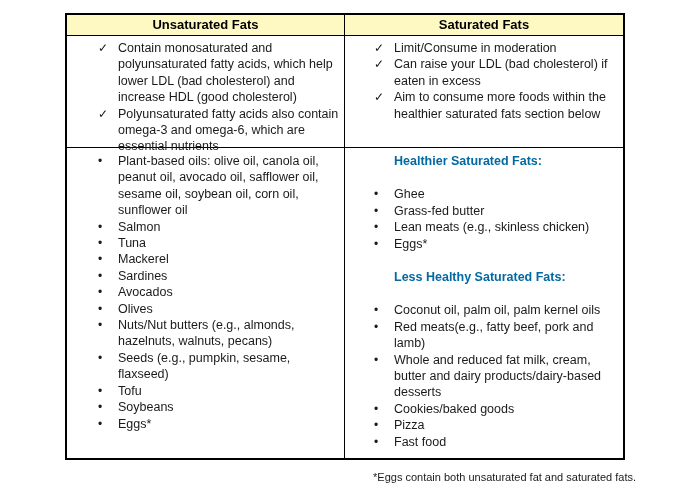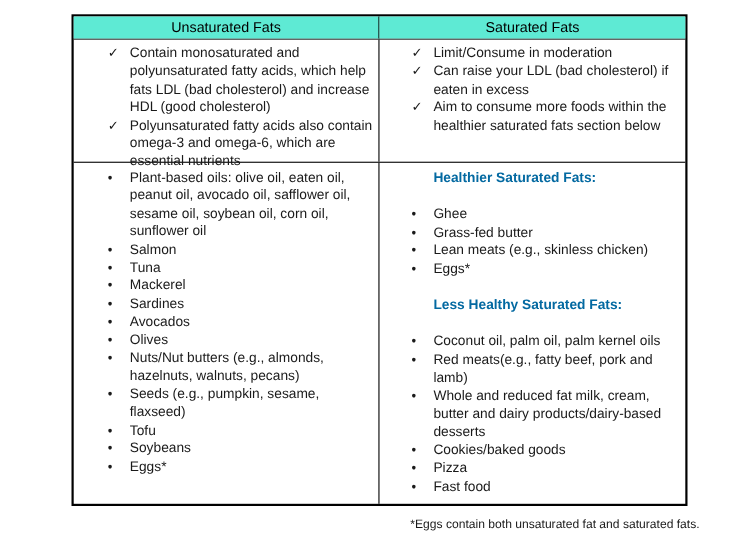--- a/index.html
+++ b/index.html
@@ -17,22 +17,22 @@
   .fats-table {
     position:absolute;
     left:65px;
     top:13px;
     width:560px;
     border:2px solid #000;
   }
   .thead { display:flex; border-bottom:1px solid #000; }
   .th {
     width:50%;
-    background:#5eead4;
-    font-weight:normal;
+    background:#fef9c3;
+    font-weight:bold;
     font-size:13px;
     color:#000;
     text-align:center;
     padding:2px 0 3px 0;
   }
   .th.left-col { border-right:1px solid #000; }
   .trow { display:flex; }
   .trow.row1 { border-bottom:1px solid #000; }
   .cell { width:50%; }
   .cell.left-col { border-right:1px solid #000; }
@@ -75,37 +75,37 @@
   <div class="fats-table">
 
     <div class="thead">
       <div class="th left-col">Unsaturated Fats</div>
       <div class="th">Saturated Fats</div>
     </div>
 
     <div class="trow row1">
       <div class="cell left-col">
         <ul>
-          <li><span class="marker check">✓</span><span>Contain monosaturated and polyunsaturated fatty acids, which help fats LDL (bad cholesterol) and increase HDL (good cholesterol)</span></li>
+          <li><span class="marker check">✓</span><span>Contain monosaturated and polyunsaturated fatty acids, which help lower LDL (bad cholesterol) and increase HDL (good cholesterol)</span></li>
           <li><span class="marker check">✓</span><span>Polyunsaturated fatty acids also contain omega-3 and omega-6, which are essential nutrients</span></li>
         </ul>
       </div>
       <div class="cell right-col">
         <ul>
           <li><span class="marker check">✓</span><span>Limit/Consume in moderation</span></li>
           <li><span class="marker check">✓</span><span>Can raise your LDL (bad cholesterol) if eaten in excess</span></li>
           <li><span class="marker check">✓</span><span>Aim to consume more foods within the healthier saturated fats section below</span></li>
         </ul>
       </div>
     </div>
 
     <div class="trow row2">
       <div class="cell left-col">
         <ul>
-          <li><span class="marker bullet">•</span><span>Plant-based oils: olive oil, eaten oil, peanut oil, avocado oil, safflower oil, sesame oil, soybean oil, corn oil, sunflower oil</span></li>
+          <li><span class="marker bullet">•</span><span>Plant-based oils: olive oil, canola oil, peanut oil, avocado oil, safflower oil, sesame oil, soybean oil, corn oil, sunflower oil</span></li>
           <li><span class="marker bullet">•</span><span>Salmon</span></li>
           <li><span class="marker bullet">•</span><span>Tuna</span></li>
           <li><span class="marker bullet">•</span><span>Mackerel</span></li>
           <li><span class="marker bullet">•</span><span>Sardines</span></li>
           <li><span class="marker bullet">•</span><span>Avocados</span></li>
           <li><span class="marker bullet">•</span><span>Olives</span></li>
           <li><span class="marker bullet">•</span><span>Nuts/Nut butters (e.g., almonds, hazelnuts, walnuts, pecans)</span></li>
           <li><span class="marker bullet">•</span><span>Seeds (e.g., pumpkin, sesame, flaxseed)</span></li>
           <li><span class="marker bullet">•</span><span>Tofu</span></li>
           <li><span class="marker bullet">•</span><span>Soybeans</span></li>

